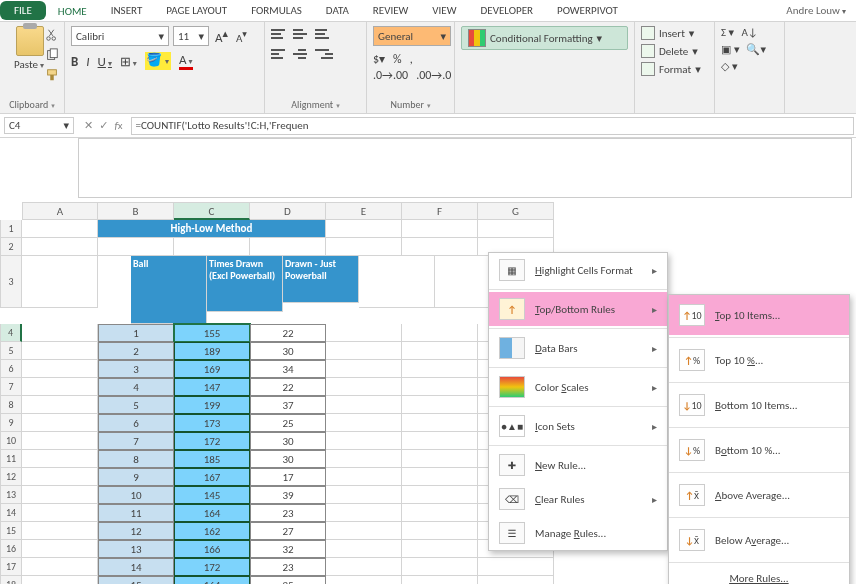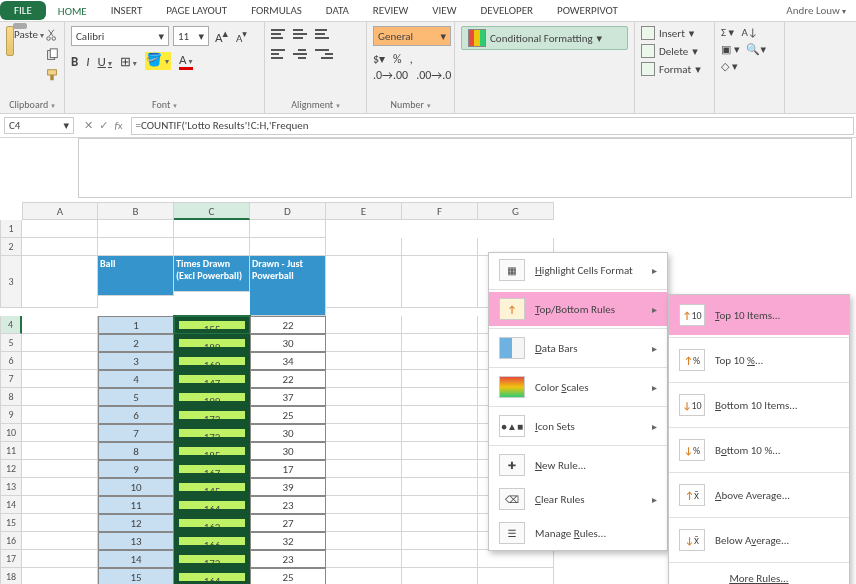--- a/index.html
+++ b/index.html
@@ -12,21 +12,21 @@
 .tabs .tab.active { background: #fff; color: #217346; border-top: 1px solid #fff; font-weight: normal; }
 .tabs .user { margin-left: auto; padding-right: 10px; font-size: 11px; color: #666; }
 
 
 .ribbon { display: flex; height: 92px; background: #f1f1f1; border-bottom: 1px solid #d4d4d4; }
 .group { border-right: 1px solid #d4d4d4; padding: 4px 6px 2px; display: flex; flex-direction: column; position: relative; }
 .group-label { font-size: 10px; color: #666; text-align: center; margin-top: auto; padding-top: 2px; }
 .group-label::after { content: "▾"; font-size: 7px; margin-left: 3px; color: #888; }
 
 .clipboard-group { width: 65px; }
-.paste-btn { display: flex; flex-direction: row; align-items: flex-start; width: 38px; }
+.paste-btn { display: flex; flex-direction: column; align-items: flex-end; width: 38px; }
 .paste-icon { width: 28px; height: 30px; background: linear-gradient(#f9d98c,#e8c56a); border: 1px solid #bba15a; border-radius: 2px; position: relative; }
 .paste-icon::before { content:""; position:absolute; top:-4px; left:6px; width:14px; height:6px; background:#aaa; border-radius:2px; }
 .paste-label { font-size: 11px; margin-top: 2px; }
 .clip-side { position: absolute; right: 4px; top: 6px; display: flex; flex-direction: column; gap: 6px; }
 .small-ico { width: 16px; height: 14px; }
 
 .font-group { width: 200px; }
 .font-row1 { display: flex; gap: 4px; align-items: center; }
 .font-select { border: 1px solid #ababab; background: #fff; padding: 1px 4px; font-size: 11px; height: 20px; display: flex; align-items: center; }
 .font-name { width: 98px; justify-content: space-between; }
@@ -73,21 +73,21 @@
 
 .rows { }
 .row { display:flex; }
 .rowhdr { width:22px; border:1px solid #d4d4d4; border-top:none; background:#f3f3f3; text-align:center; font-size:10px; color:#555; height:18px; line-height:18px; }
 .rowhdr.sel { background:#d6ece1; border-right:2px solid #217346; }
 .cell { width:76px; height:18px; border-right:1px solid #d4d4d4; border-bottom:1px solid #d4d4d4; font-size:11px; padding:0 3px; line-height:18px; overflow:hidden; }
 
 .title-cell { background:#3594cc; color:#fff; text-align:center; font-weight:bold; }
 .hdr-cell { background:#3594cc; color:#fff; font-weight:bold; font-size:10px; line-height:1.2; padding:2px; white-space:normal; }
 .ball-cell { background:#c7dff0; text-align:center; border:1px solid #888; }
-.times-cell { background:#bef264; text-align:center; border:5px solid #14532d; }
+.times-cell { background:#7dd3fc; text-align:center; border:1px solid #14532d; }
 .drawn-cell { background:#fff; text-align:center; border:1px solid #888; }
 
 
 .menu { position:absolute; background:#fff; border:1px solid #c6c6c6; box-shadow:2px 3px 6px rgba(0,0,0,.25); font-size:11px; }
 .menu-item { display:flex; align-items:center; gap:10px; padding:6px 10px; min-height:32px; }
 .menu-item.sub::after { content:"▸"; margin-left:auto; color:#666; font-size:10px; }
 .menu-item.hover { background:#f9a8d4; }
 .menu-sep { height:1px; background:#e0e0e0; margin:2px 0; }
 .menu-ico { width:26px; height:22px; display:flex; align-items:center; justify-content:center; border:1px solid #ccc; background:#fafafa; font-size:10px; }
 .menu-ico.bars { background: linear-gradient(90deg,#6fb1e0 50%, #f5f5f5 50%); }
@@ -161,21 +161,20 @@
       <span class="aa" style="font-size:11px">A<sup>▾</sup></span>
     </div>
     <div class="font-row2">
       <span class="bold">B</span>
       <span class="italic">I</span>
       <span class="underline triangle-down">U</span>
       <span class="triangle-down">⊞</span>
       <span class="triangle-down" style="background:#ffeb3b;padding:0 2px;border-bottom:3px solid #ffeb3b">🪣</span>
       <span class="triangle-down" style="border-bottom:3px solid #d00">A</span>
     </div>
-    <div class="group-label">Font</div>
   </div>
 
   <div class="group align-group">
     <div class="align-grid">
       <div class="align-cell">
           <i style="width:14px"></i>
           <i style="width:10px"></i>
           <i style="width:12px"></i>
         </div>
       <div class="align-cell">
@@ -270,40 +269,41 @@
       <div class="sel">C</div>
       <div>D</div>
       <div>E</div>
       <div>F</div>
       <div>G</div>
     </div>
   <div class="rows" id="rows">
       <div class="row">
         <div class="rowhdr">1</div>
         <div class="cell "></div>
+        <div class="cell title-cell" style="width: 228px;">High-Low Method</div>
         <div class="cell "></div>
         <div class="cell "></div>
         <div class="cell "></div>
       </div>
       <div class="row">
         <div class="rowhdr">2</div>
         <div class="cell "></div>
         <div class="cell "></div>
         <div class="cell "></div>
         <div class="cell "></div>
         <div class="cell "></div>
         <div class="cell "></div>
         <div class="cell "></div>
       </div>
       <div class="row">
         <div class="rowhdr" style="height: 52px; line-height: 52px;">3</div>
         <div class="cell " style="height: 52px; line-height: 52px;"></div>
-        <div class="cell hdr-cell" style="height: 40px; line-height: 1.2; white-space: normal;">Ball</div>
-        <div class="cell hdr-cell" style="height: 36px; line-height: 1.2; white-space: normal;">Times Drawn (Excl Powerball)</div>
-        <div class="cell hdr-cell" style="height: 60px; line-height: 1.2; white-space: normal;">Drawn - Just Powerball</div>
+        <div class="cell hdr-cell" style="height: 68px; line-height: 1.2; white-space: normal; margin-left: 33px;">Ball</div>
+        <div class="cell hdr-cell" style="height: 56px; line-height: 1.2; white-space: normal;">Times Drawn (Excl Powerball)</div>
+        <div class="cell hdr-cell" style="height: 47px; line-height: 1.2; white-space: normal;">Drawn - Just Powerball</div>
         <div class="cell " style="height: 52px; line-height: 52px;"></div>
         <div class="cell " style="height: 52px; line-height: 52px;"></div>
         <div class="cell " style="height: 52px; line-height: 52px;"></div>
       </div>
       <div class="row">
         <div class="rowhdr sel">4</div>
         <div class="cell "></div>
         <div class="cell ball-cell">1</div>
         <div class="cell times-cell" style="outline: rgb(33, 115, 70) solid 2px; outline-offset: -1px;">155</div>
         <div class="cell drawn-cell">22</div>

